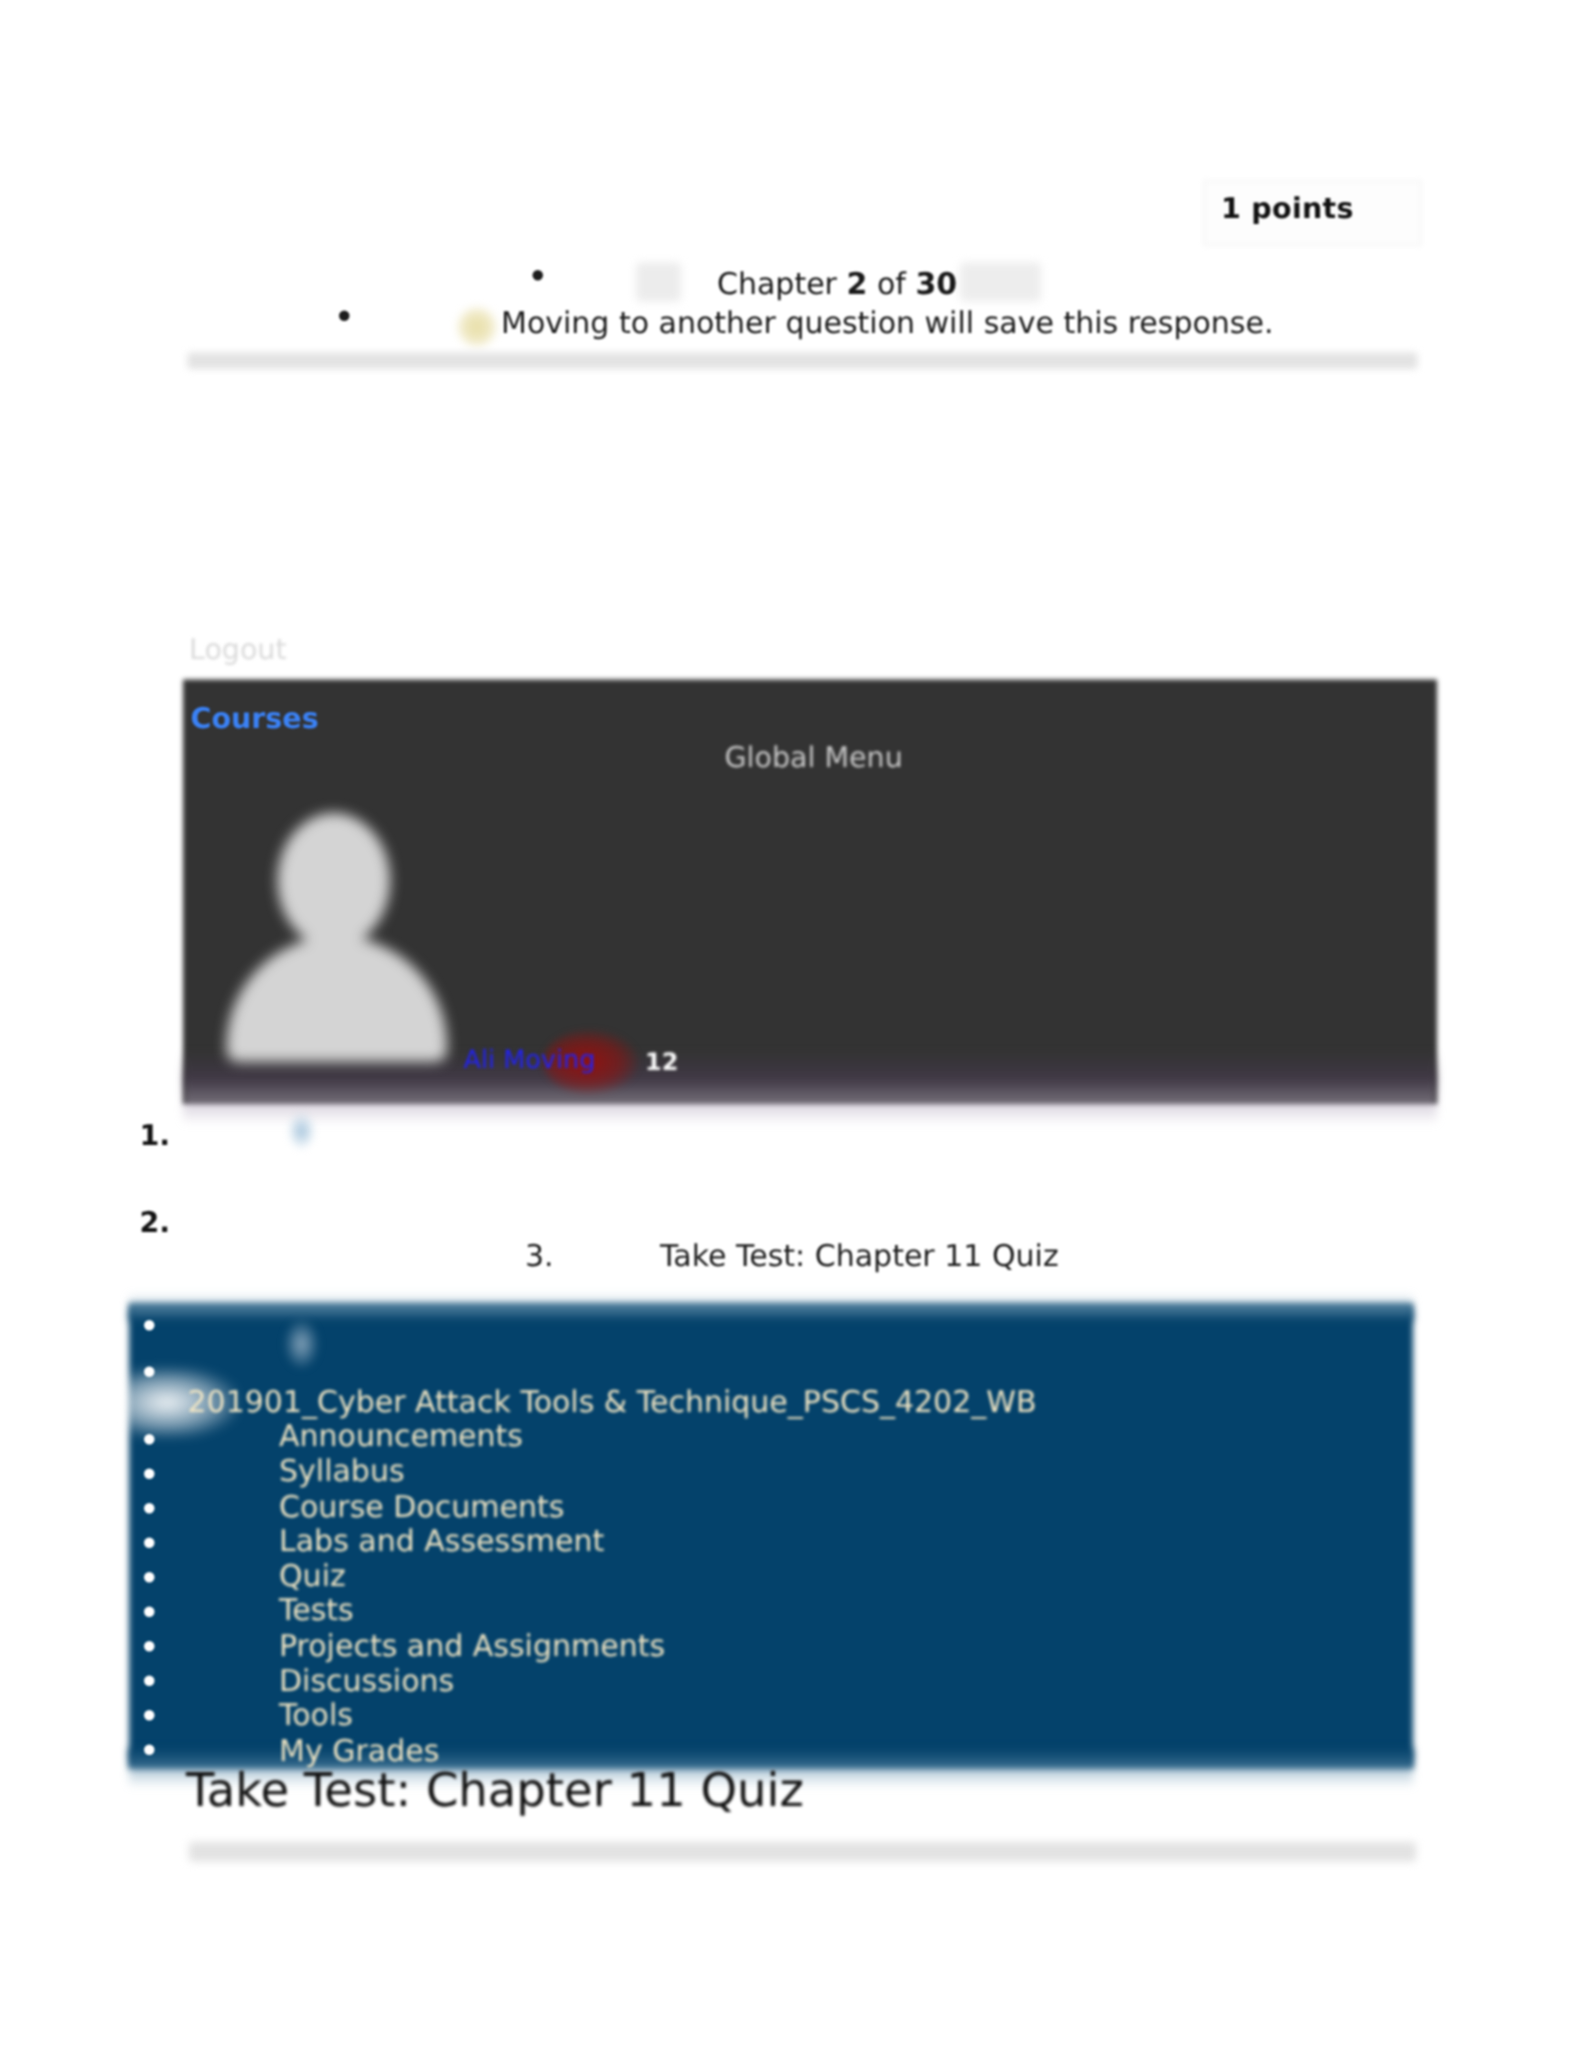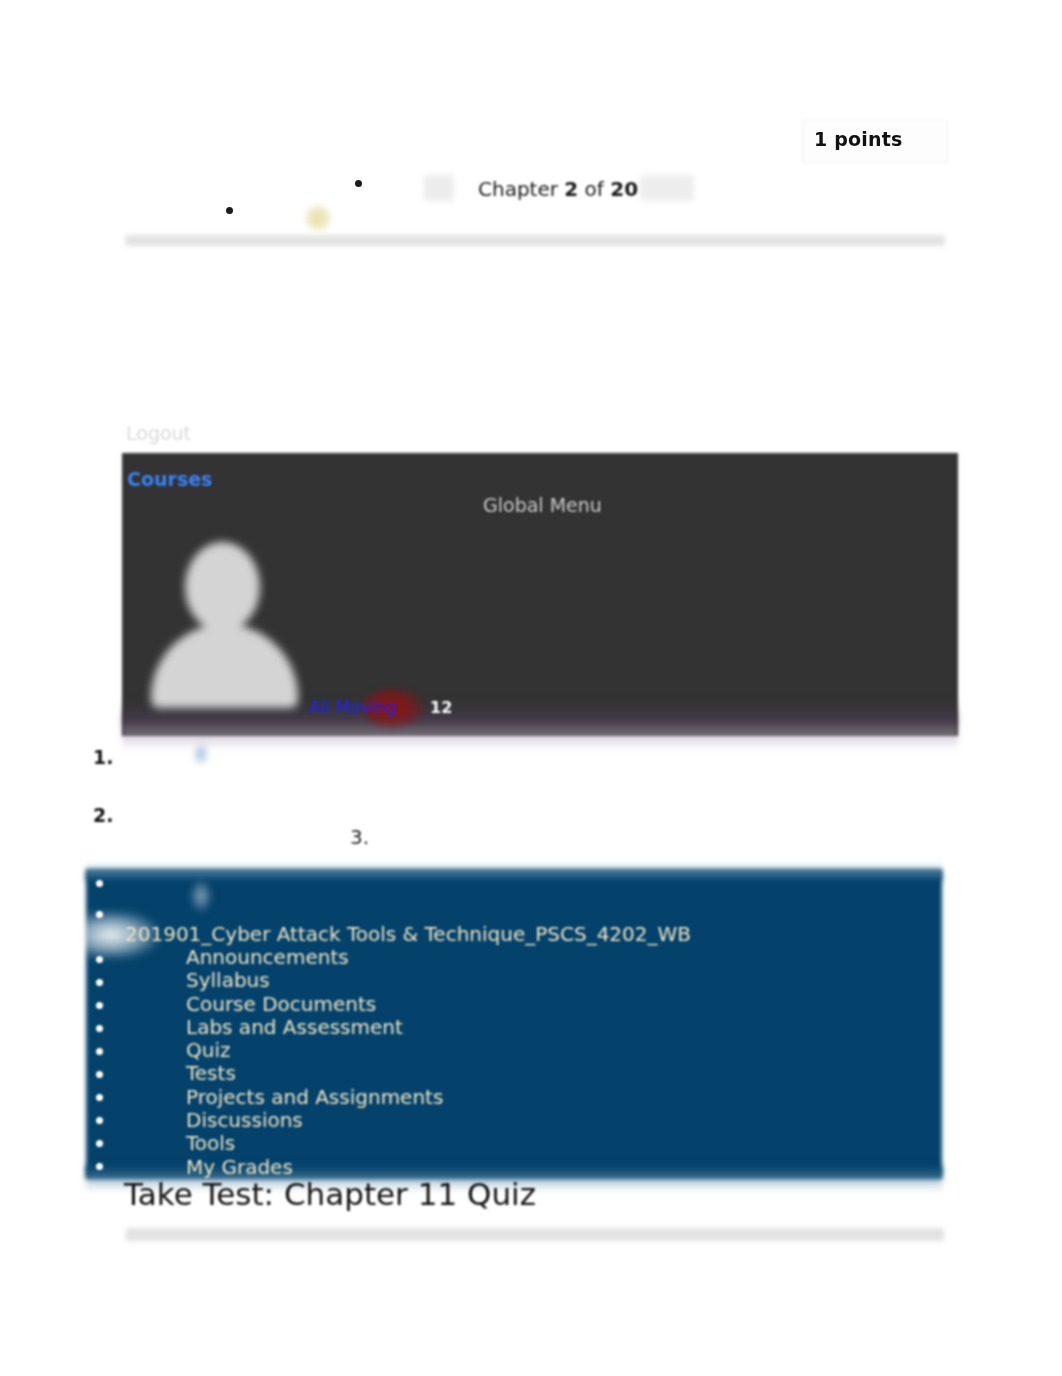--- a/index.html
+++ b/index.html
@@ -381,24 +381,25 @@
 
   <div class="q-bullet-1"></div>
   <div class="q-bullet-2"></div>
   <div class="q-ghost-left"></div>
   <div class="q-ghost-right"></div>
 
   <div class="q-counter">
     <span>Chapter</span>
     <b>2</b>
     <span>of</span>
-    <b>20</b>
+    <b>30</b>
   </div>
 
   <div class="save-blob"></div>
+  <div class="save-note">Moving to another question will save this response.</div>
 
   <div class="grey-bar-top"></div>
 
   <div class="logout-link">Logout</div>
 
   <div class="dark-panel"></div>
   <div class="dark-panel-fade"></div>
   <div class="courses-title">Courses</div>
   <div class="global-menu-label">Global Menu</div>
 
@@ -410,20 +411,21 @@
   <div class="badge-glow"></div>
   <div class="user-name">Ali Moving</div>
   <div class="user-badge">12</div>
 
   <div class="tiny-blue-blob"></div>
 
   <div class="marker marker-1">1.</div>
   <div class="marker marker-2">2.</div>
 
   <div class="marker-3">3.</div>
+  <div class="crumb-title">Take Test: Chapter 11 Quiz</div>
 
   <div class="blue-panel"></div>
   <div class="blue-panel-top-fade"></div>
   <div class="blue-panel-bot-fade"></div>
   <div class="blue-glow-left"></div>
   <div class="blue-dot-ghost"></div>
 
   <div class="nav-bullets" id="bullets">
       <i style="position: absolute; top: 0px;"></i>
       <i style="position: absolute; top: 31px;"></i>

